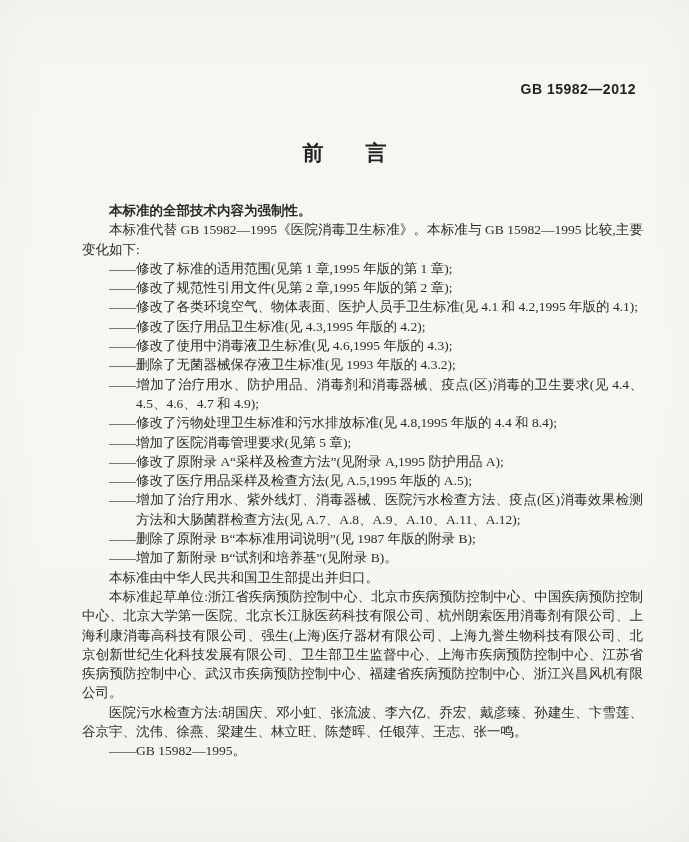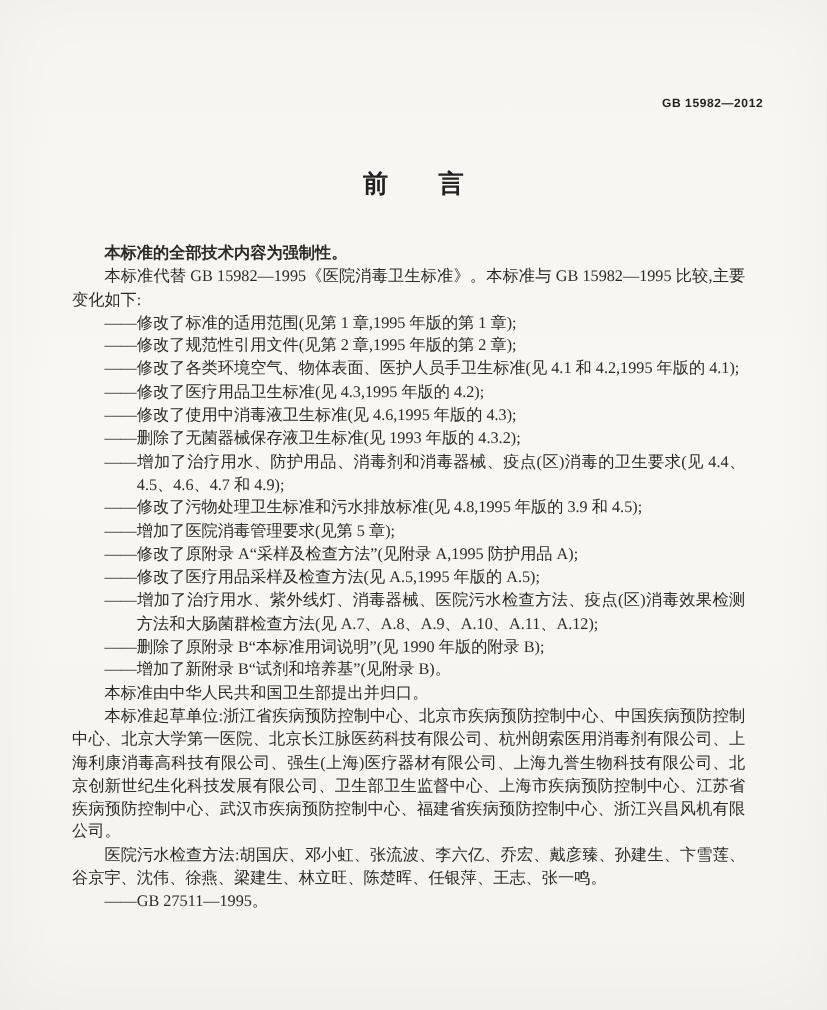--- a/index.html
+++ b/index.html
@@ -16,40 +16,40 @@
     color: #2d2b28;
     overflow: hidden;
     box-shadow: inset 0 0 60px rgba(0,0,0,0.03);
   }
   .std-code {
     position: absolute;
     top: 81px;
     right: 53px;
     font-family: "Liberation Sans", "DejaVu Sans", sans-serif;
     font-weight: bold;
-    font-size: 10px;
+    font-size: 14px;
     letter-spacing: 0.5px;
     color: #242220;
   }
   .doc-title {
     position: absolute;
     top: 139px;
     left: 0;
     right: 0;
     margin: 0;
     text-align: center;
     font-family: "Liberation Sans", "DejaVu Sans", sans-serif;
     font-weight: bold;
     font-size: 21px;
     color: #232120;
   }
   .body-text {
     position: absolute;
     top: 201px;
-    left: 60px;
+    left: 82px;
     width: 561px;
     font-family: "Liberation Serif", "DejaVu Serif", serif;
     font-size: 13.5px;
     line-height: 19.3px;
     text-align: justify;
     color: #2d2b28;
   }
   .body-text p { margin: 0; }
   .para-indent { text-indent: 2em; }
   .hei {
@@ -77,32 +77,32 @@
     <p class="para-indent">本标准代替 GB 15982—1995《医院消毒卫生标准》。本标准与 GB 15982—1995 比较,主要变化如下:</p>
 
     <div>
       <p class="change-item">——修改了标准的适用范围(见第 1 章,1995 年版的第 1 章);</p>
       <p class="change-item">——修改了规范性引用文件(见第 2 章,1995 年版的第 2 章);</p>
       <p class="change-item">——修改了各类环境空气、物体表面、医护人员手卫生标准(见 4.1 和 4.2,1995 年版的 4.1);</p>
       <p class="change-item">——修改了医疗用品卫生标准(见 4.3,1995 年版的 4.2);</p>
       <p class="change-item">——修改了使用中消毒液卫生标准(见 4.6,1995 年版的 4.3);</p>
       <p class="change-item">——删除了无菌器械保存液卫生标准(见 1993 年版的 4.3.2);</p>
       <p class="change-item">——增加了治疗用水、防护用品、消毒剂和消毒器械、疫点(区)消毒的卫生要求(见 4.4、4.5、4.6、4.7 和 4.9);</p>
-      <p class="change-item">——修改了污物处理卫生标准和污水排放标准(见 4.8,1995 年版的 3.9 和 4.5);</p>
+      <p class="change-item">——修改了污物处理卫生标准和污水排放标准(见 4.8,1995 年版的 4.4 和 8.4);</p>
       <p class="change-item">——增加了医院消毒管理要求(见第 5 章);</p>
       <p class="change-item">——修改了原附录 A“采样及检查方法”(见附录 A,1995 防护用品 A);</p>
       <p class="change-item">——修改了医疗用品采样及检查方法(见 A.5,1995 年版的 A.5);</p>
       <p class="change-item">——增加了治疗用水、紫外线灯、消毒器械、医院污水检查方法、疫点(区)消毒效果检测方法和大肠菌群检查方法(见 A.7、A.8、A.9、A.10、A.11、A.12);</p>
-      <p class="change-item">——删除了原附录 B“本标准用词说明”(见 1990 年版的附录 B);</p>
+      <p class="change-item">——删除了原附录 B“本标准用词说明”(见 1987 年版的附录 B);</p>
       <p class="change-item">——增加了新附录 B“试剂和培养基”(见附录 B)。</p>
     </div>
 
     <p class="para-indent">本标准由中华人民共和国卫生部提出并归口。</p>
 
     <p class="para-indent">本标准起草单位:浙江省疾病预防控制中心、北京市疾病预防控制中心、中国疾病预防控制中心、北京大学第一医院、北京长江脉医药科技有限公司、杭州朗索医用消毒剂有限公司、上海利康消毒高科技有限公司、强生(上海)医疗器材有限公司、上海九誉生物科技有限公司、北京创新世纪生化科技发展有限公司、卫生部卫生监督中心、上海市疾病预防控制中心、江苏省疾病预防控制中心、武汉市疾病预防控制中心、福建省疾病预防控制中心、浙江兴昌风机有限公司。</p>
 
     <p class="para-indent">医院污水检查方法:胡国庆、邓小虹、张流波、李六亿、乔宏、戴彦臻、孙建生、卞雪莲、谷京宇、沈伟、徐燕、梁建生、林立旺、陈楚晖、任银萍、王志、张一鸣。</p>
 
 
-    <p class="change-item">——GB 27511—1995。</p>
+    <p class="change-item">——GB 15982—1995。</p>
 
   </div>
 </div>
 
 </body></html>

